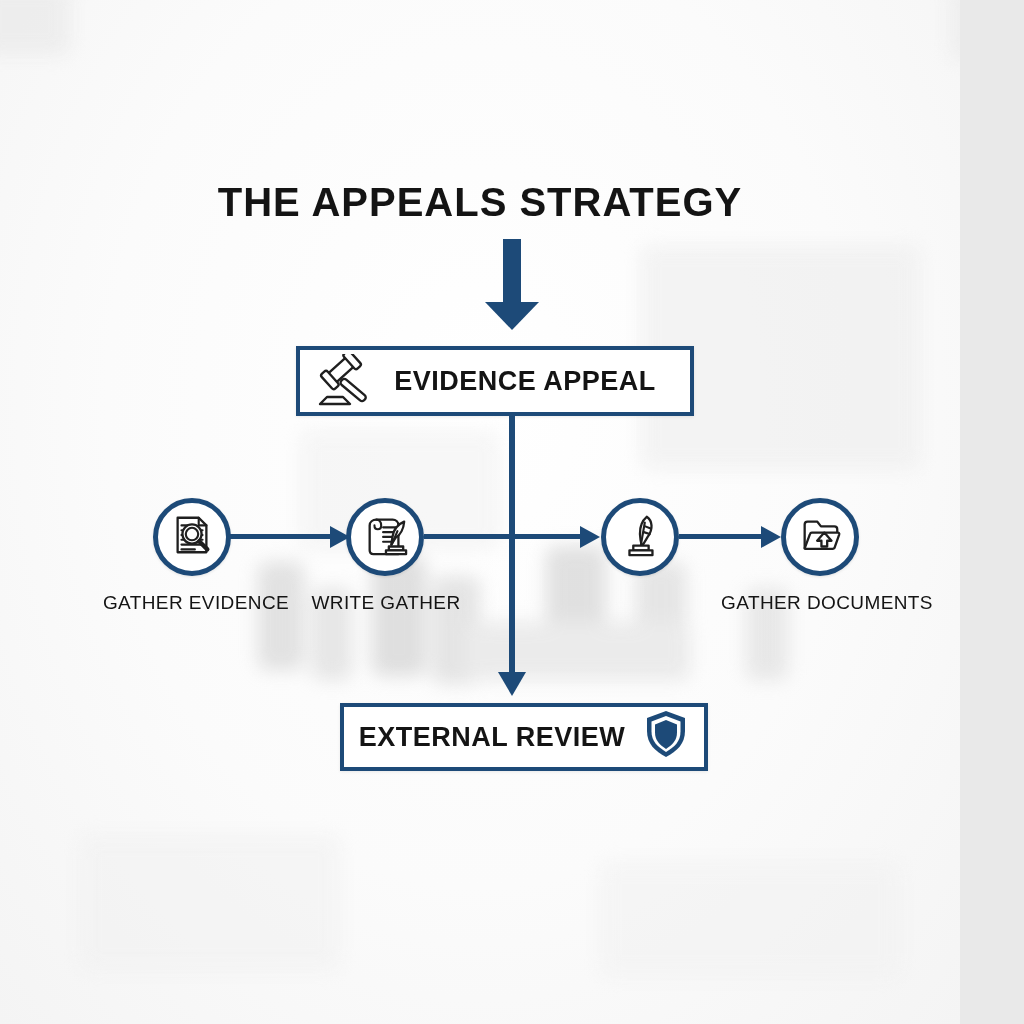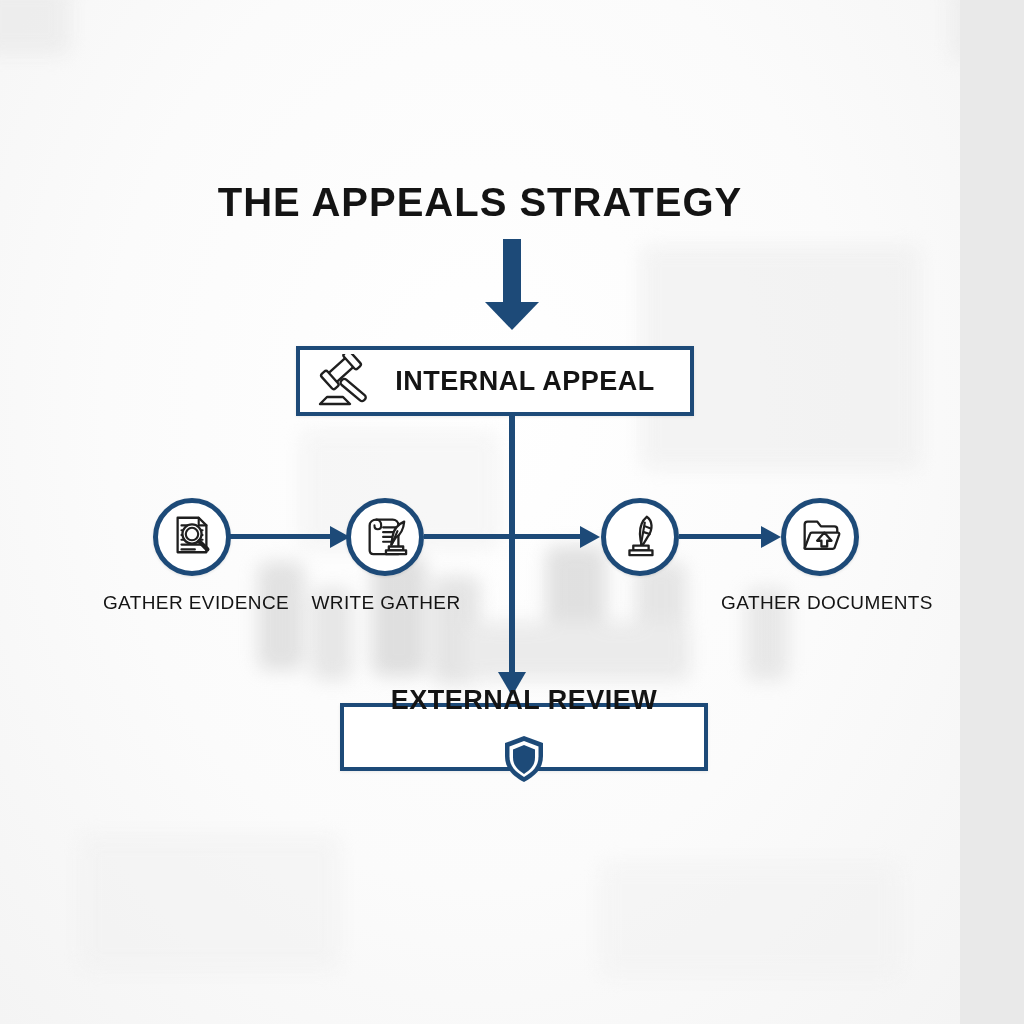--- a/index.html
+++ b/index.html
@@ -48,21 +48,21 @@
 
   
   .stage-box{
     position:absolute;background:var(--box-background);
     border:4px solid var(--accent-navy);box-sizing:border-box;
     display:flex;align-items:center;box-shadow:0 1px 3px rgba(0,0,0,.08);
   }
   .box-internal{left:296px;top:346px;width:398px;height:70px;}
   .box-internal .stage-icon{margin-left:14px;flex:0 0 auto;display:flex;}
   .box-internal .stage-label{flex:1;text-align:center;padding-right:12px;}
-  .box-external{left:340px;top:703px;width:368px;height:68px;justify-content:center;gap:18px;flex-direction:column;}
+  .box-external{left:340px;top:703px;width:368px;height:68px;justify-content:center;gap:18px;}
   .stage-label{
     font-size:27px;font-weight:bold;color:var(--text);letter-spacing:.5px;white-space:nowrap;
   }
 
   
   .vline{position:absolute;left:509px;top:414px;width:6px;height:258px;background:var(--accent-navy);}
   .vline-head{position:absolute;left:498px;top:672px;width:0;height:0;
     border-left:14px solid transparent;border-right:14px solid transparent;
     border-top:24px solid var(--accent-navy);}
 
@@ -129,21 +129,21 @@
         <svg width="58" height="54" viewBox="0 0 58 54">
           <g transform="rotate(-42 27 16)">
             <rect class="shp" x="13" y="10" width="28" height="12" rx="3"></rect>
             <rect class="shp" x="8" y="6" width="8" height="20" rx="2.5"></rect>
             <rect class="shp" x="38" y="6" width="8" height="20" rx="2.5"></rect>
           </g>
           <rect class="shp" x="28" y="23" width="30" height="7" rx="3" transform="rotate(40 28 26)"></rect>
           <path class="shp" d="M6 50 l7 -7 h16 l7 7 z"></path>
         </svg>
       </span>
-      <span class="stage-label">INTERNAL APPEAL</span>
+      <span class="stage-label">EVIDENCE APPEAL</span>
     </div>
 
     <div class="vline"></div>
     <div class="vline-head"></div>
 
     <div class="step-circle circle-1">
       <span>
         <svg width="46" height="46" viewBox="0 0 48 48">
           <path class="shp" d="M9 6 h22 l8 8 v28 H9 z"></path>
           <path class="ln" d="M31 6 v8 h8"></path>

